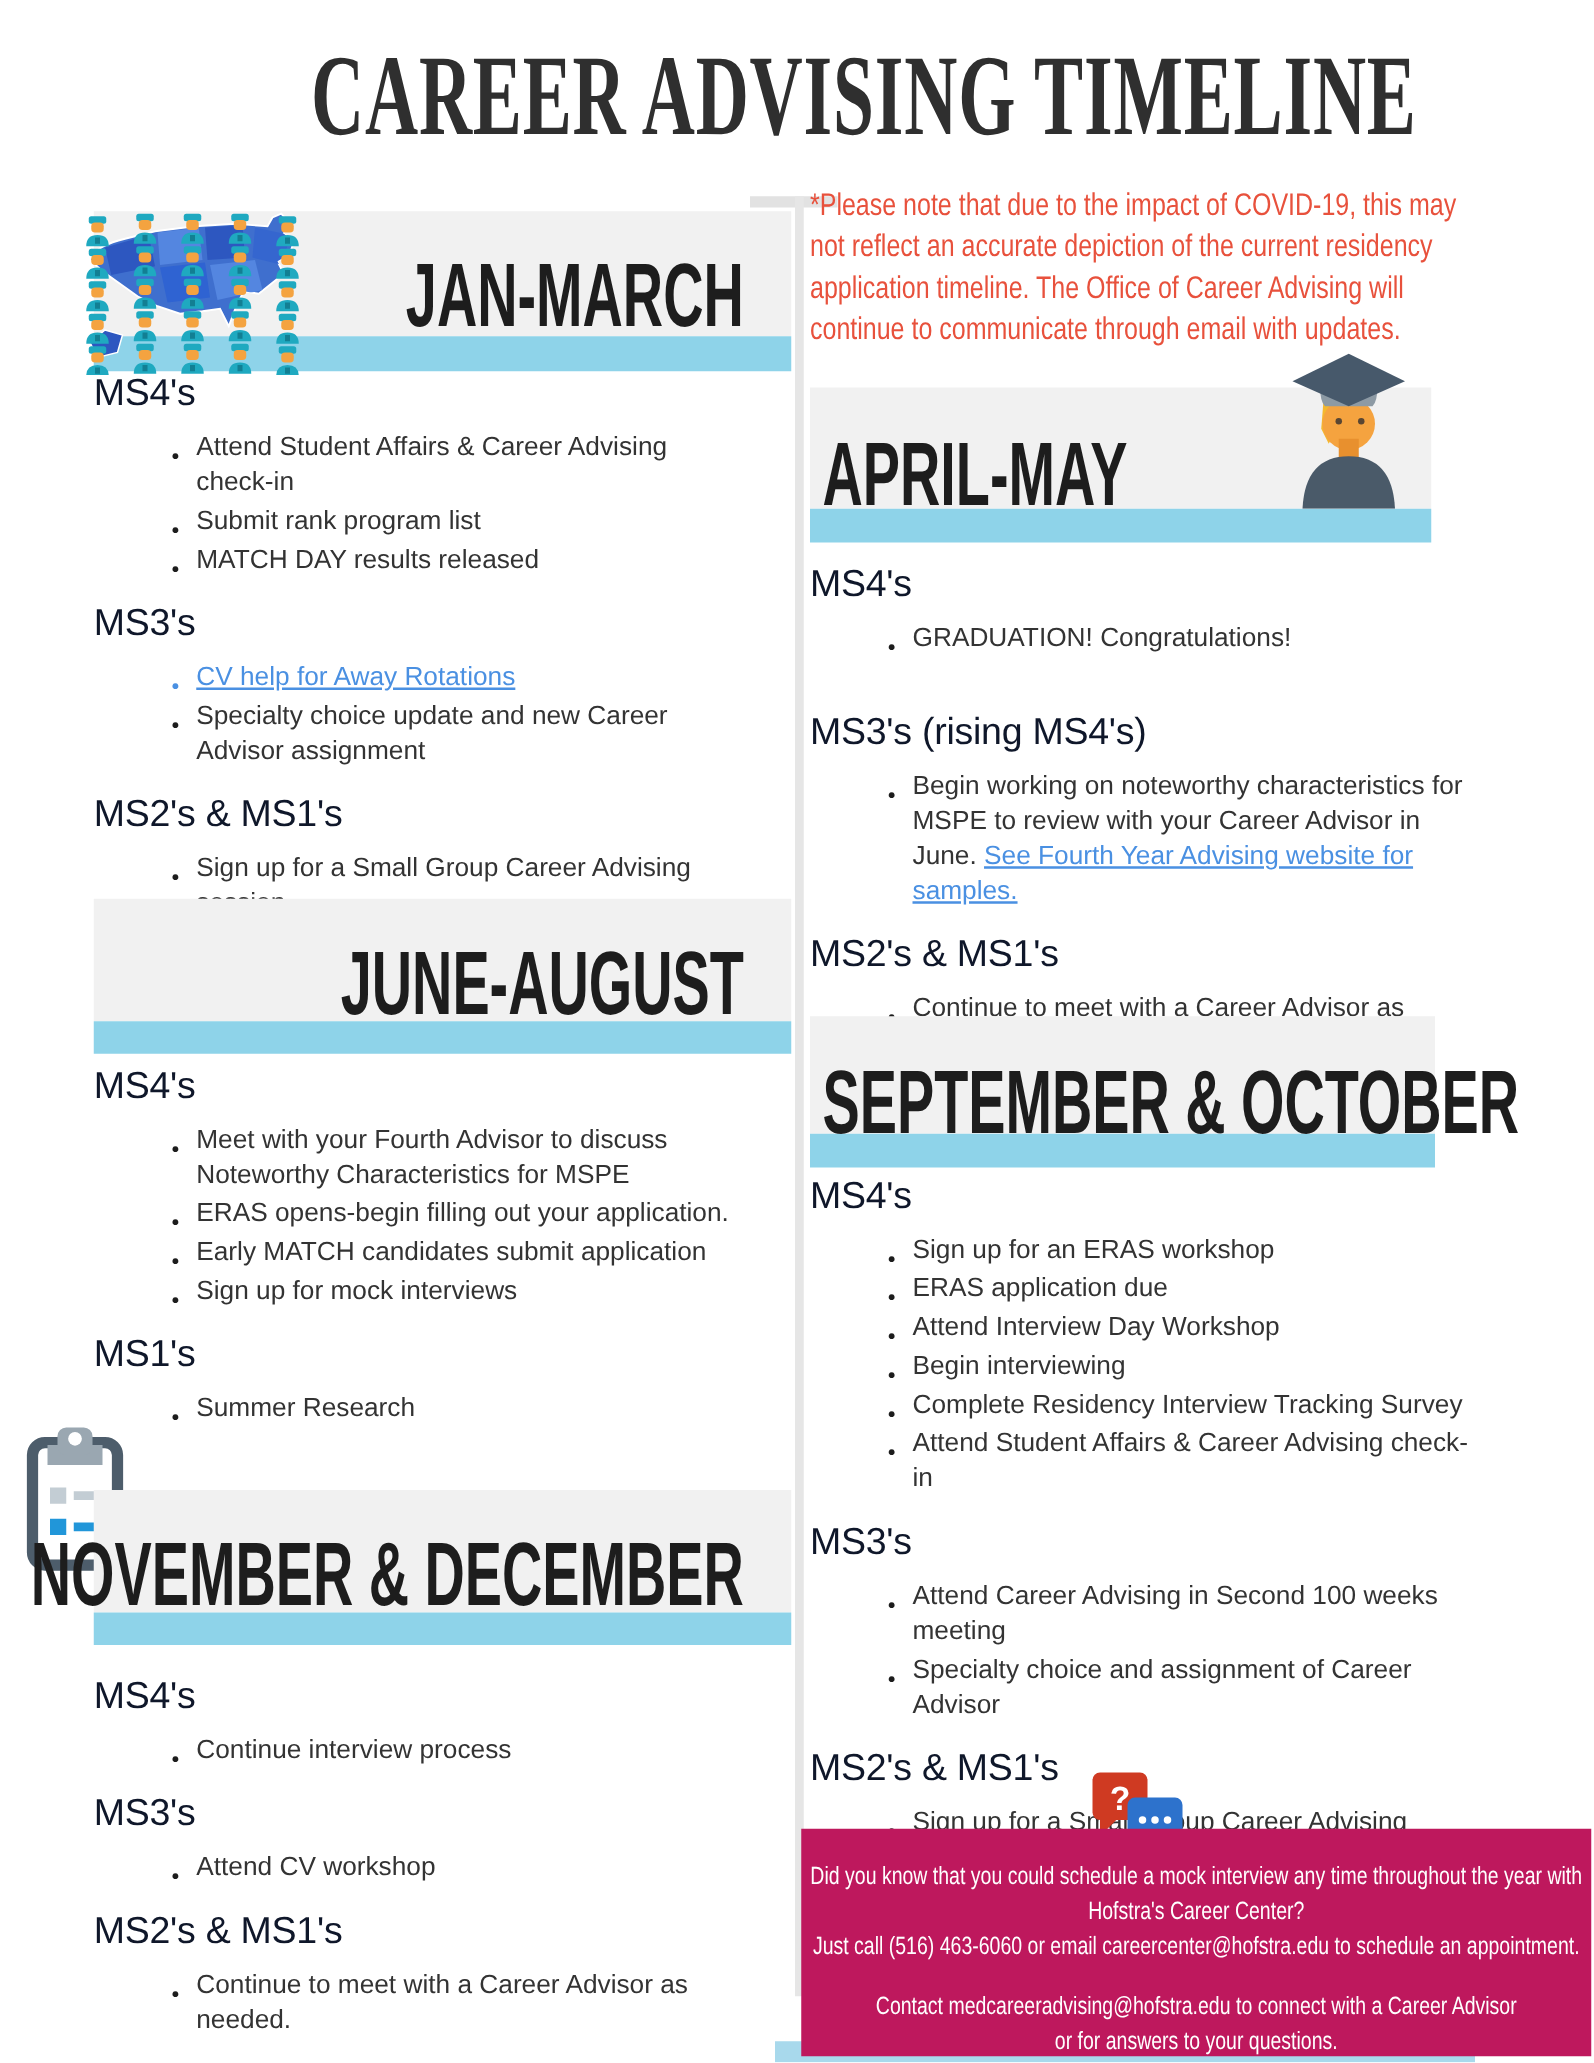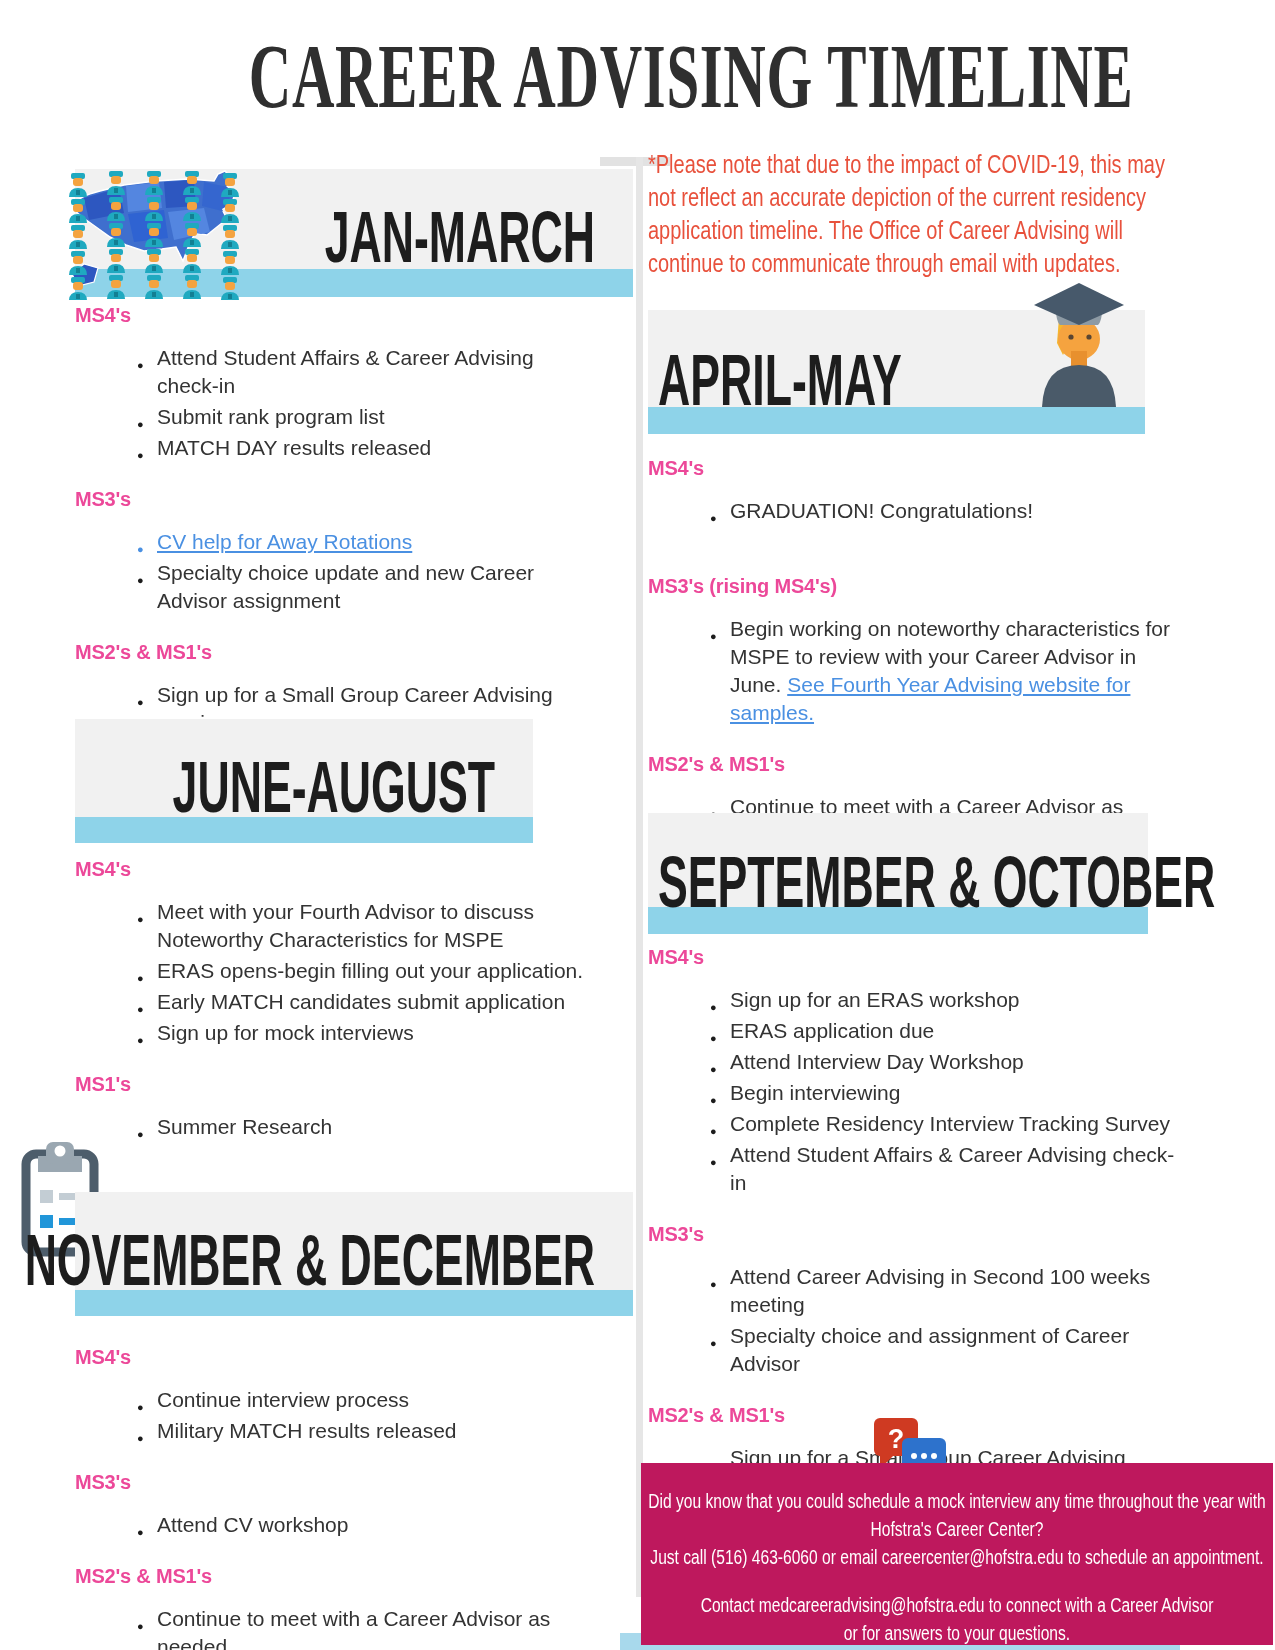--- a/index.html
+++ b/index.html
@@ -20,21 +20,21 @@
   .month-title{
     position:absolute;font-size:72px;line-height:72px;font-weight:700;color:#1d1d1d;
     white-space:nowrap;transform:scaleX(0.62);
   }
   .mt-right{right:38px;transform-origin:100% 100%;}
   .mt-left{left:10px;transform-origin:0 100%;}
   
   .content{position:absolute;font-size:21px;line-height:28px;color:#333;}
   .group{margin-bottom:24px;}
   .group.gap-lg{margin-top:48px;}
-  .group h3{margin:0 0 7px 0;font-size:20px;line-height:26px;font-weight:700;color:#ec4899;letter-spacing:-0.2px;}
+  .group h3{margin:0 0 7px 0;font-size:30px;line-height:26px;font-weight:400;color:#0f172a;letter-spacing:-0.2px;}
   .group ul{margin:16px;padding:0;list-style:none;}
   .group li{position:relative;padding-left:66px;margin-bottom:3px;}
   .group li::before{content:"\25CF";position:absolute;left:46px;top:7px;font-size:11px;color:#1c1c1c;}
   .group li.link-item::before{color:#4a90e2;}
   a.link{color:#4a90e2;text-decoration:underline;cursor:pointer;}
   
   .covid-note{
     position:absolute;left:648px;top:148px;width:680px;
     transform:scaleX(0.80);transform-origin:0 0;
     color:#e8513c;font-size:25px;line-height:33px;font-weight:400;
@@ -188,21 +188,21 @@
       </ul>
     </div>
     <div class="group">
       <h3>MS2's &amp; MS1's</h3>
       <ul>
         <li><span>Continue to meet with a Career Advisor as needed.</span></li>
       </ul>
     </div>
   </div>
 
-  <div class="month-header" style="left:75px;top:719px;width:458px;height:124px;text-align:right;">
+  <div class="month-header" style="left:75px;top:719px;width:558px;height:124px;text-align:right;">
     <div class="band-gray" style="height:98px;"></div>
     <div class="band-blue" style="top:98px;height:26px;"></div>
     <span class="month-title mt-right" style="bottom:20px;">JUNE-AUGUST</span>
   </div>
 
   <div class="content" style="left:75px;top:856px;width:548px;">
     <div class="group">
       <h3>MS4's</h3>
       <ul>
         <li><span>Meet with your Fourth Advisor to discuss Noteworthy Characteristics for MSPE</span></li>
@@ -267,21 +267,20 @@
     <div class="band-gray" style="height:98px;"></div>
     <div class="band-blue" style="top:98px;height:26px;"></div>
     <span class="month-title mt-right" style="bottom:20px;">NOVEMBER &amp; DECEMBER</span>
   </div>
 
   <div class="content" style="left:75px;top:1344px;width:532px;">
     <div class="group">
       <h3>MS4's</h3>
       <ul>
         <li><span>Continue interview process</span></li>
-        <li><span>Military MATCH results released</span></li>
       </ul>
     </div>
     <div class="group">
       <h3>MS3's</h3>
       <ul>
         <li><span>Attend CV workshop</span></li>
       </ul>
     </div>
     <div class="group">
       <h3>MS2's &amp; MS1's</h3>

